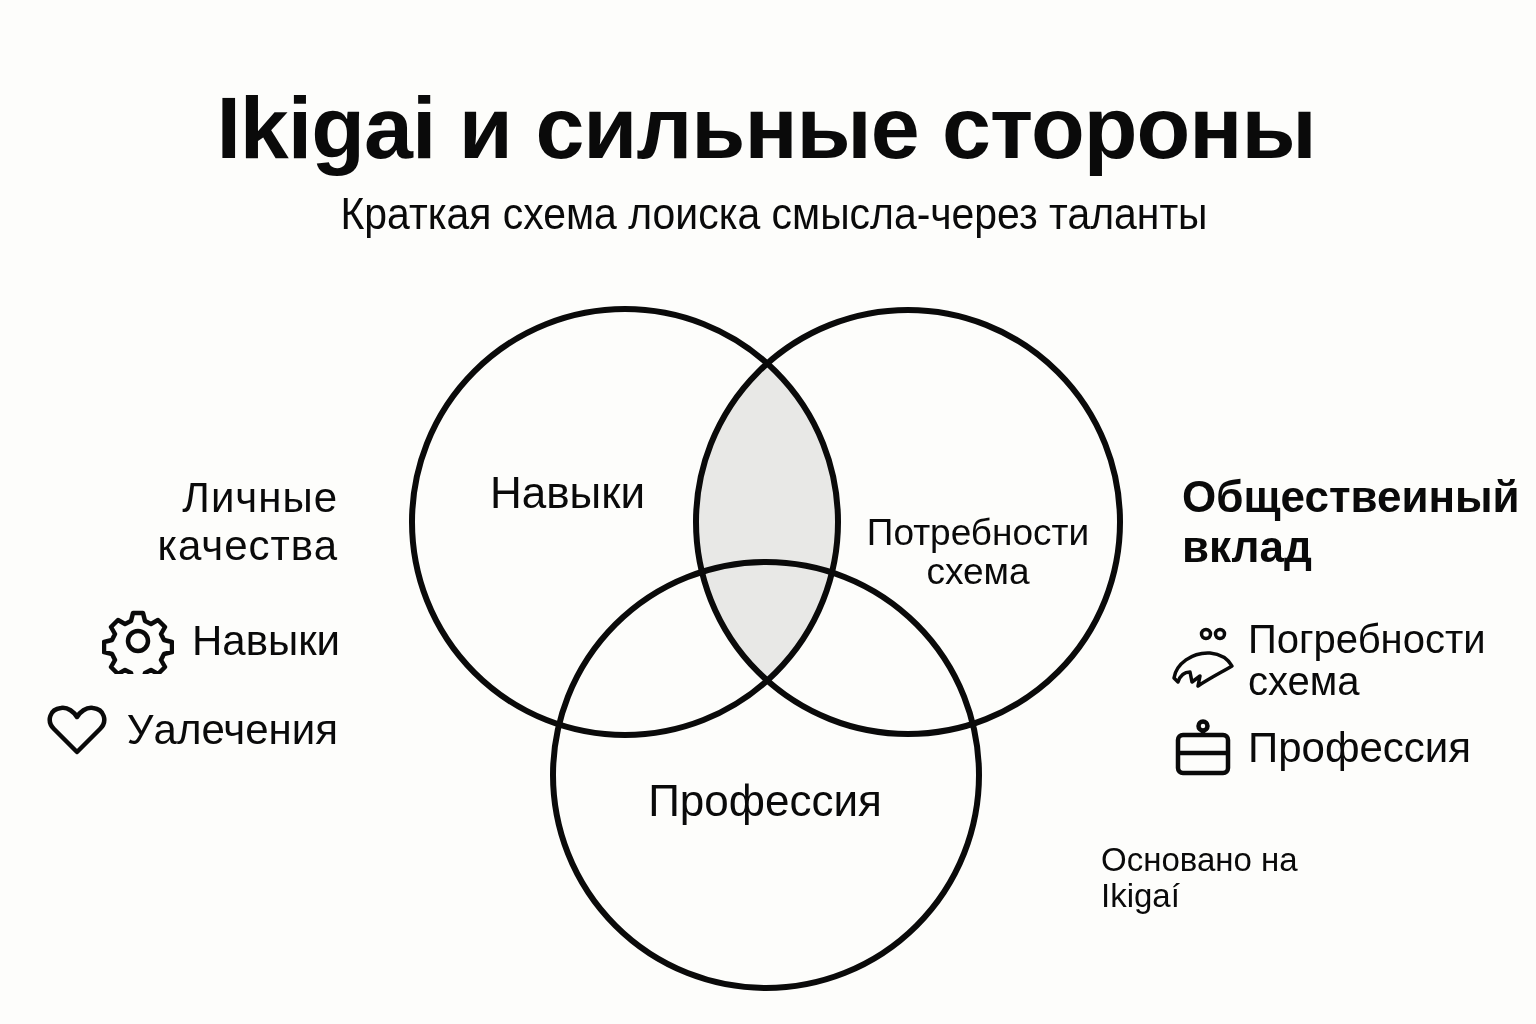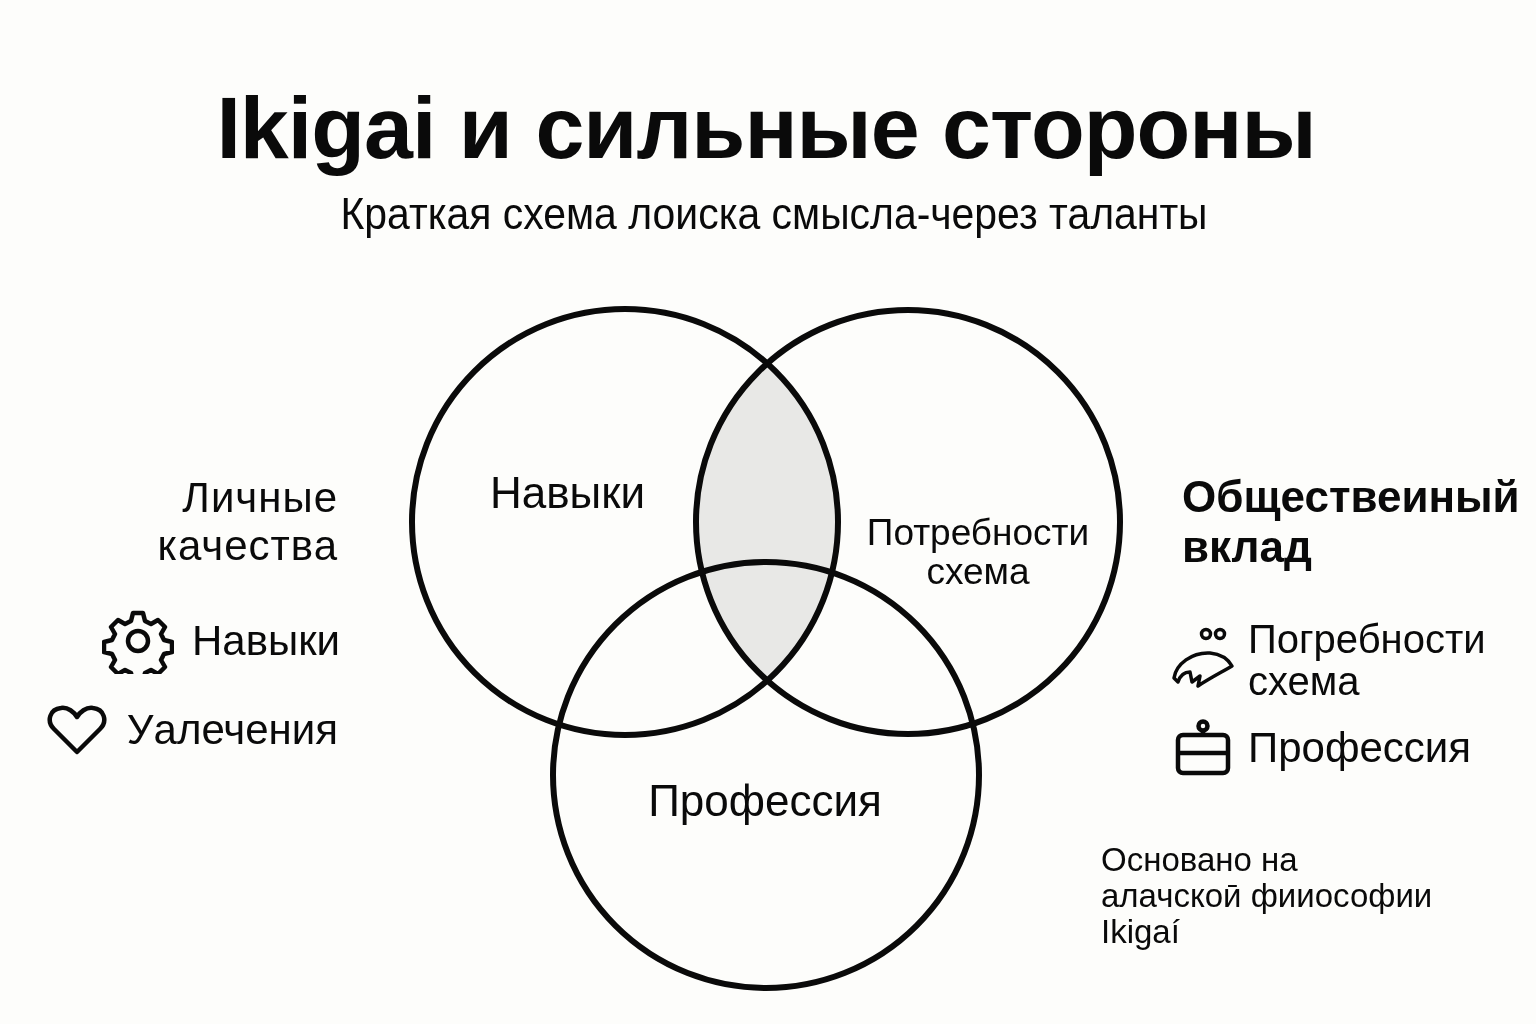--- a/index.html
+++ b/index.html
@@ -119,15 +119,14 @@
           <line x1="4" y1="35" x2="54" y2="35"></line>
         </g>
       </svg>
     </span>
     <span>Профессия</span>
   </div>
 </div>
 
 <div id="footnote" class="abs">
   <div>Основано на</div>
-  <div>алачскоӣ фииософии</div>
   <div>Ikigaí</div>
 </div>
 
 </body></html>

